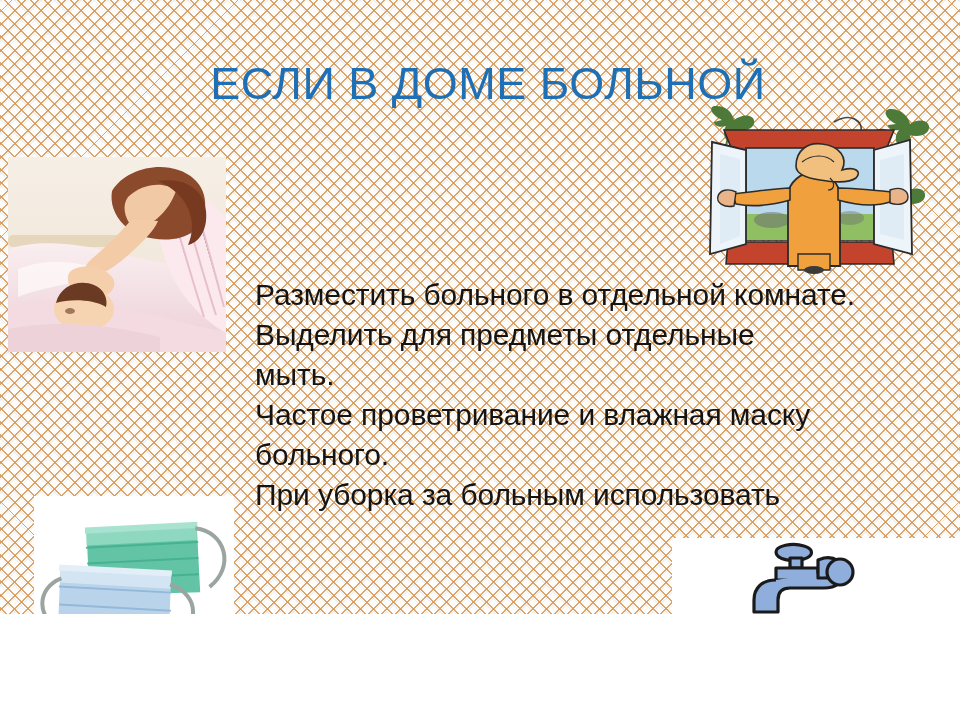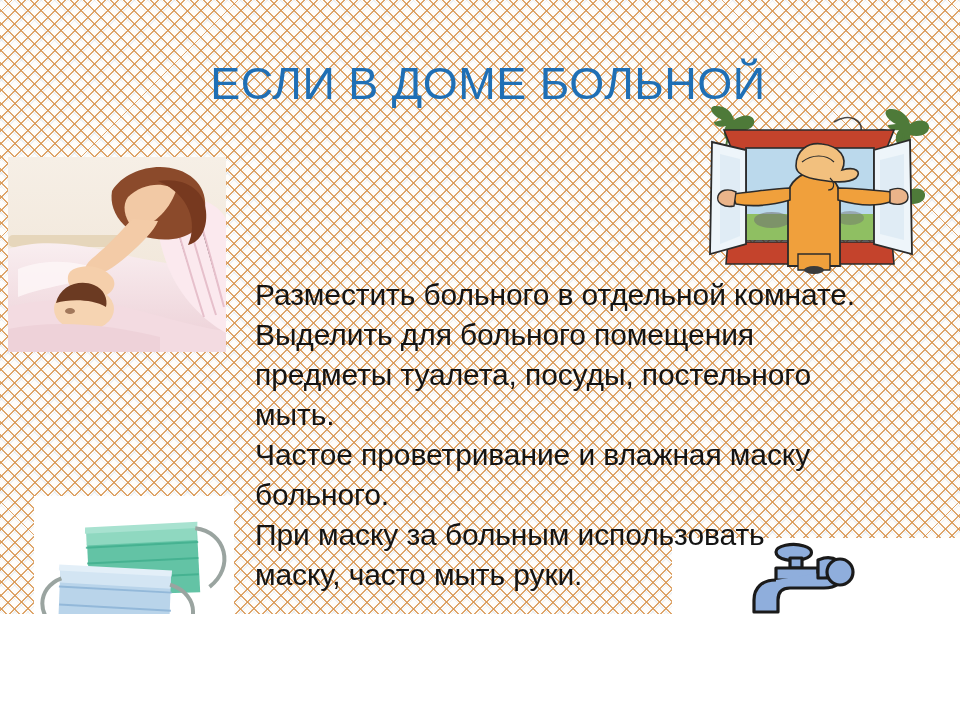--- a/index.html
+++ b/index.html
@@ -328,22 +328,20 @@
 
       <g stroke="#1a1a1a" stroke-width="3.2">
         <path d="M206,146 L276,146 L276,162 C276,172 258,178 240,178 C222,178 206,172 206,162 Z" fill="#6DB33F"></path>
         <ellipse cx="241" cy="147" rx="35" ry="13" fill="#8BC53F"></ellipse>
       </g>
     </svg>
   </div>
 
   <div id="body-text">
     <div class="tline">Разместить больного в отдельной комнате.</div>
-    <div class="tline">Выделить для больного помещения</div>
-    <div class="tline">предметы туалета, посуды, постельного</div>
+    <div class="tline">Выделить для предметы отдельные</div>
     <div class="tline">мыть.</div>
     <div class="tline">Частое проветривание и влажная маску</div>
     <div class="tline">больного.</div>
-    <div class="tline">При маску за больным использовать</div>
-    <div class="tline">маску, часто мыть руки.</div>
+    <div class="tline">При уборка за больным использовать</div>
   </div>
 
 </div>
 
 </body></html>

